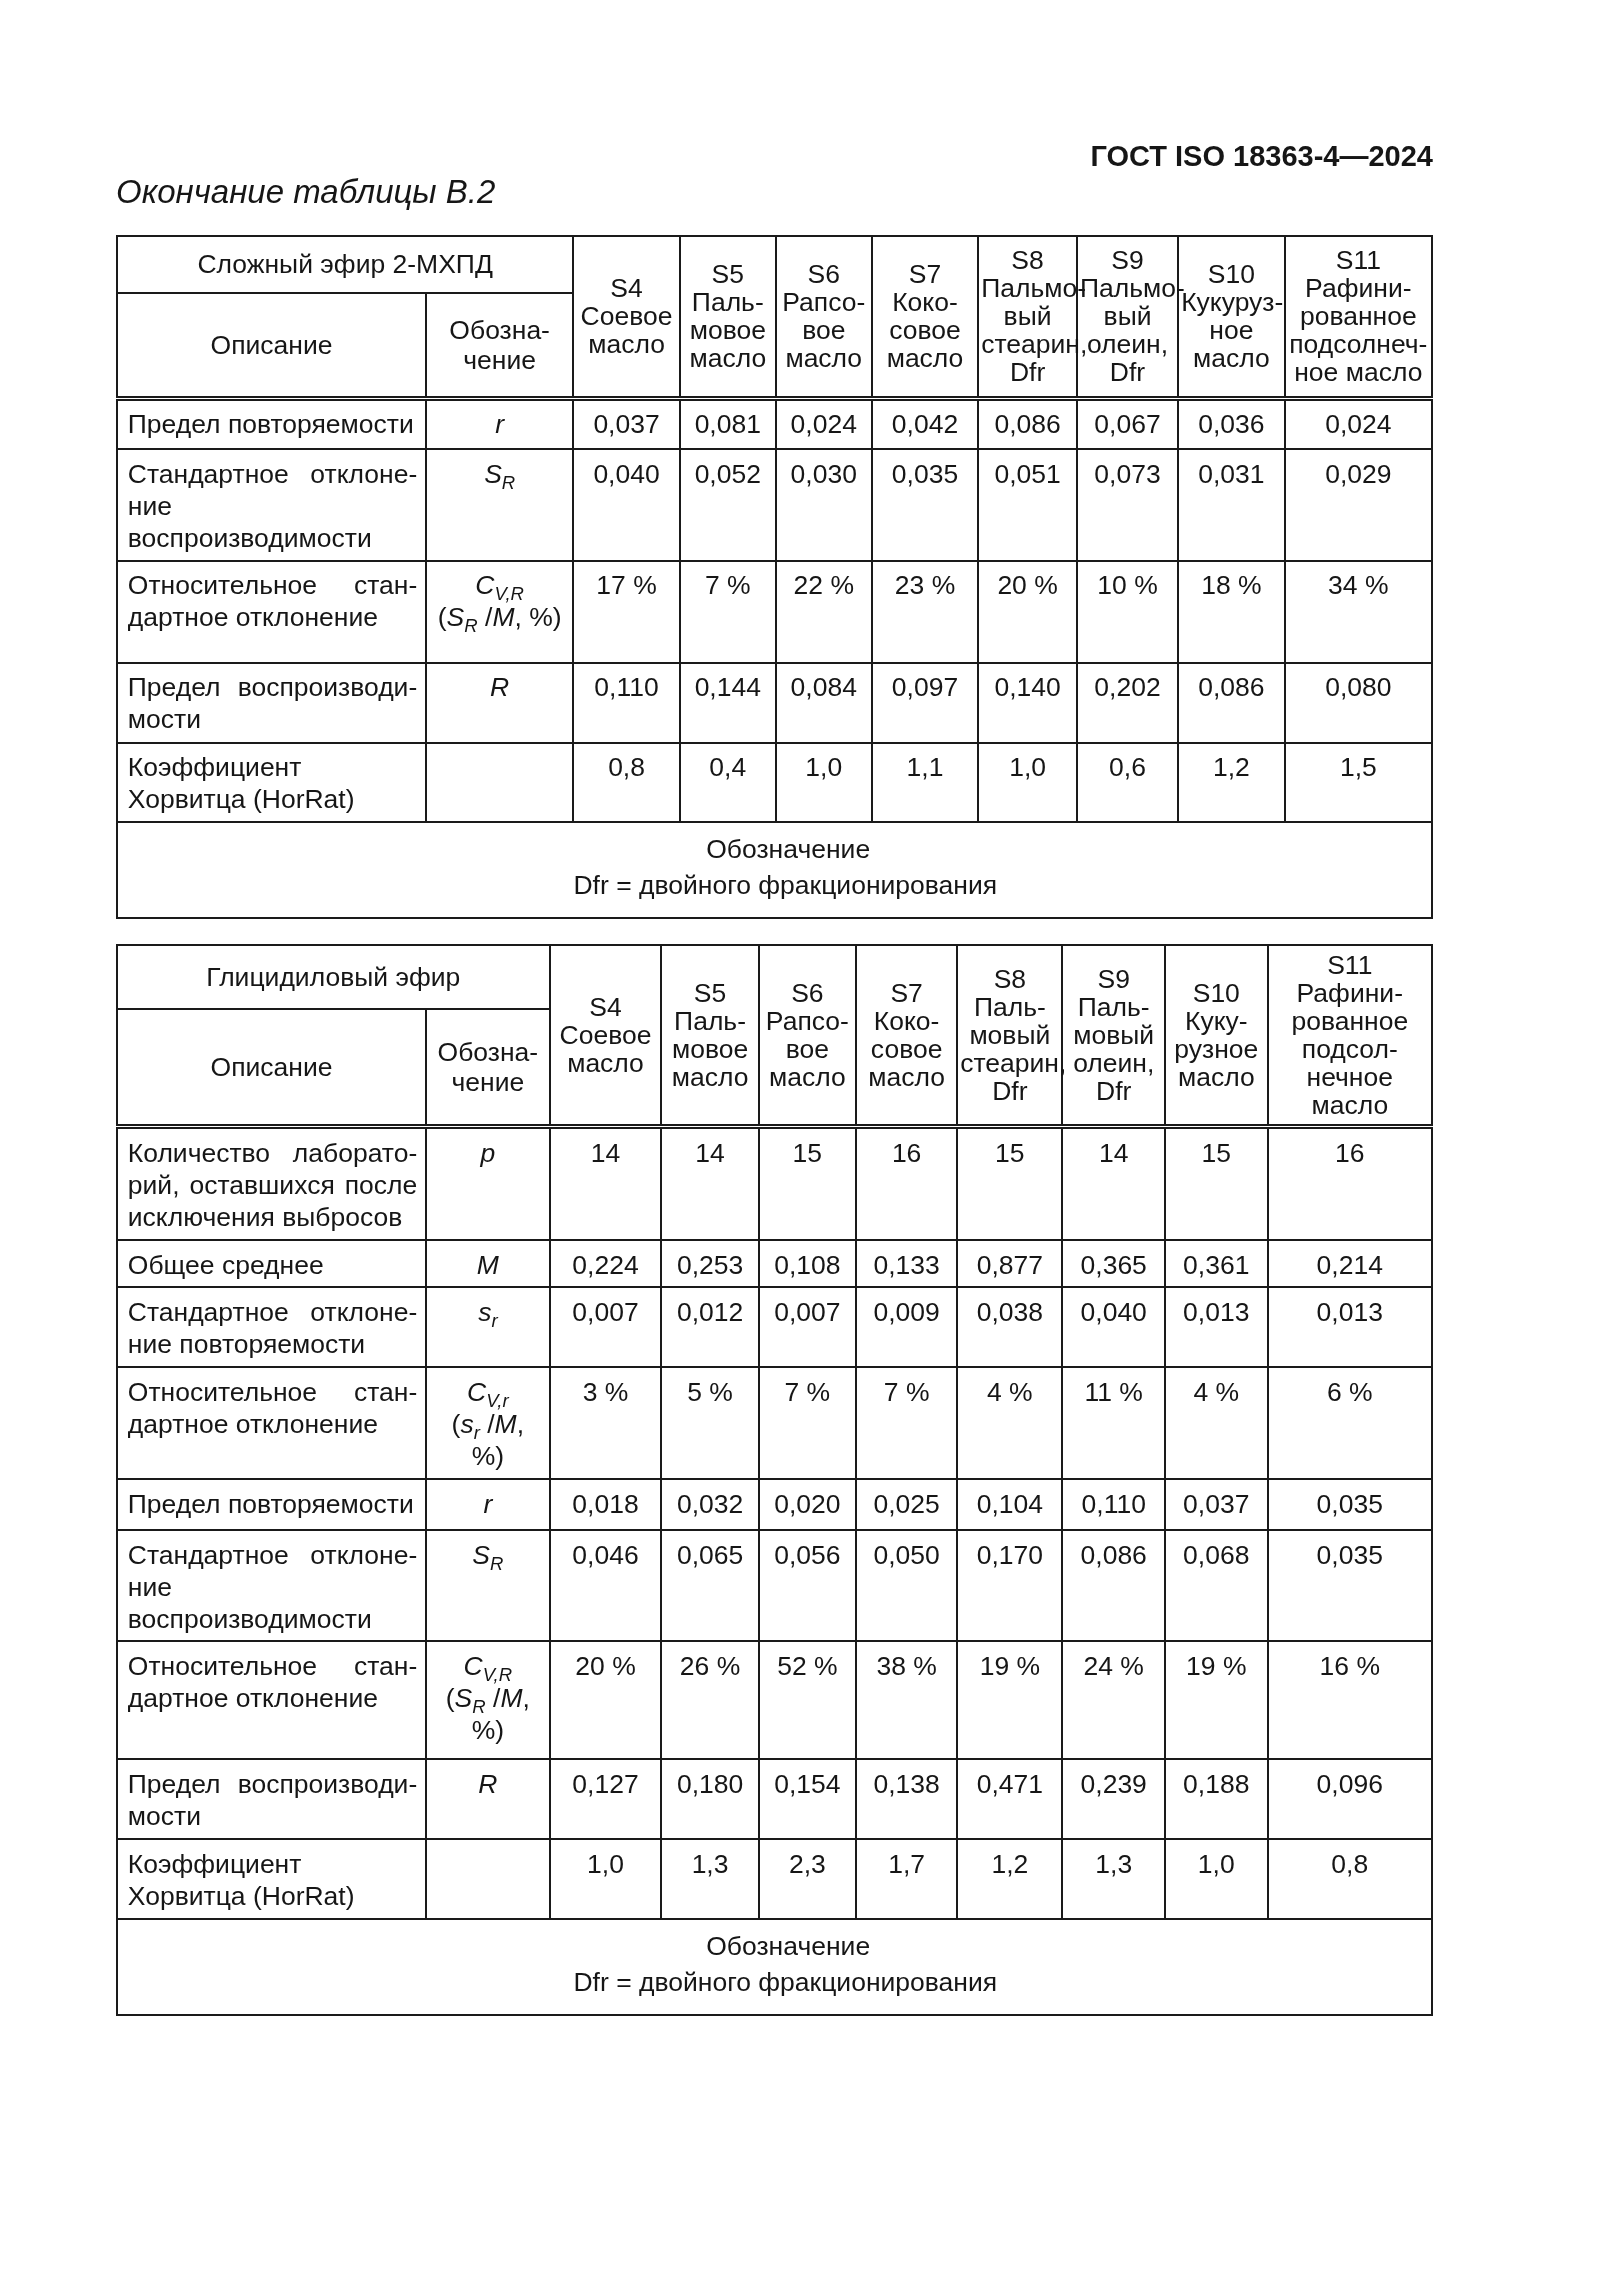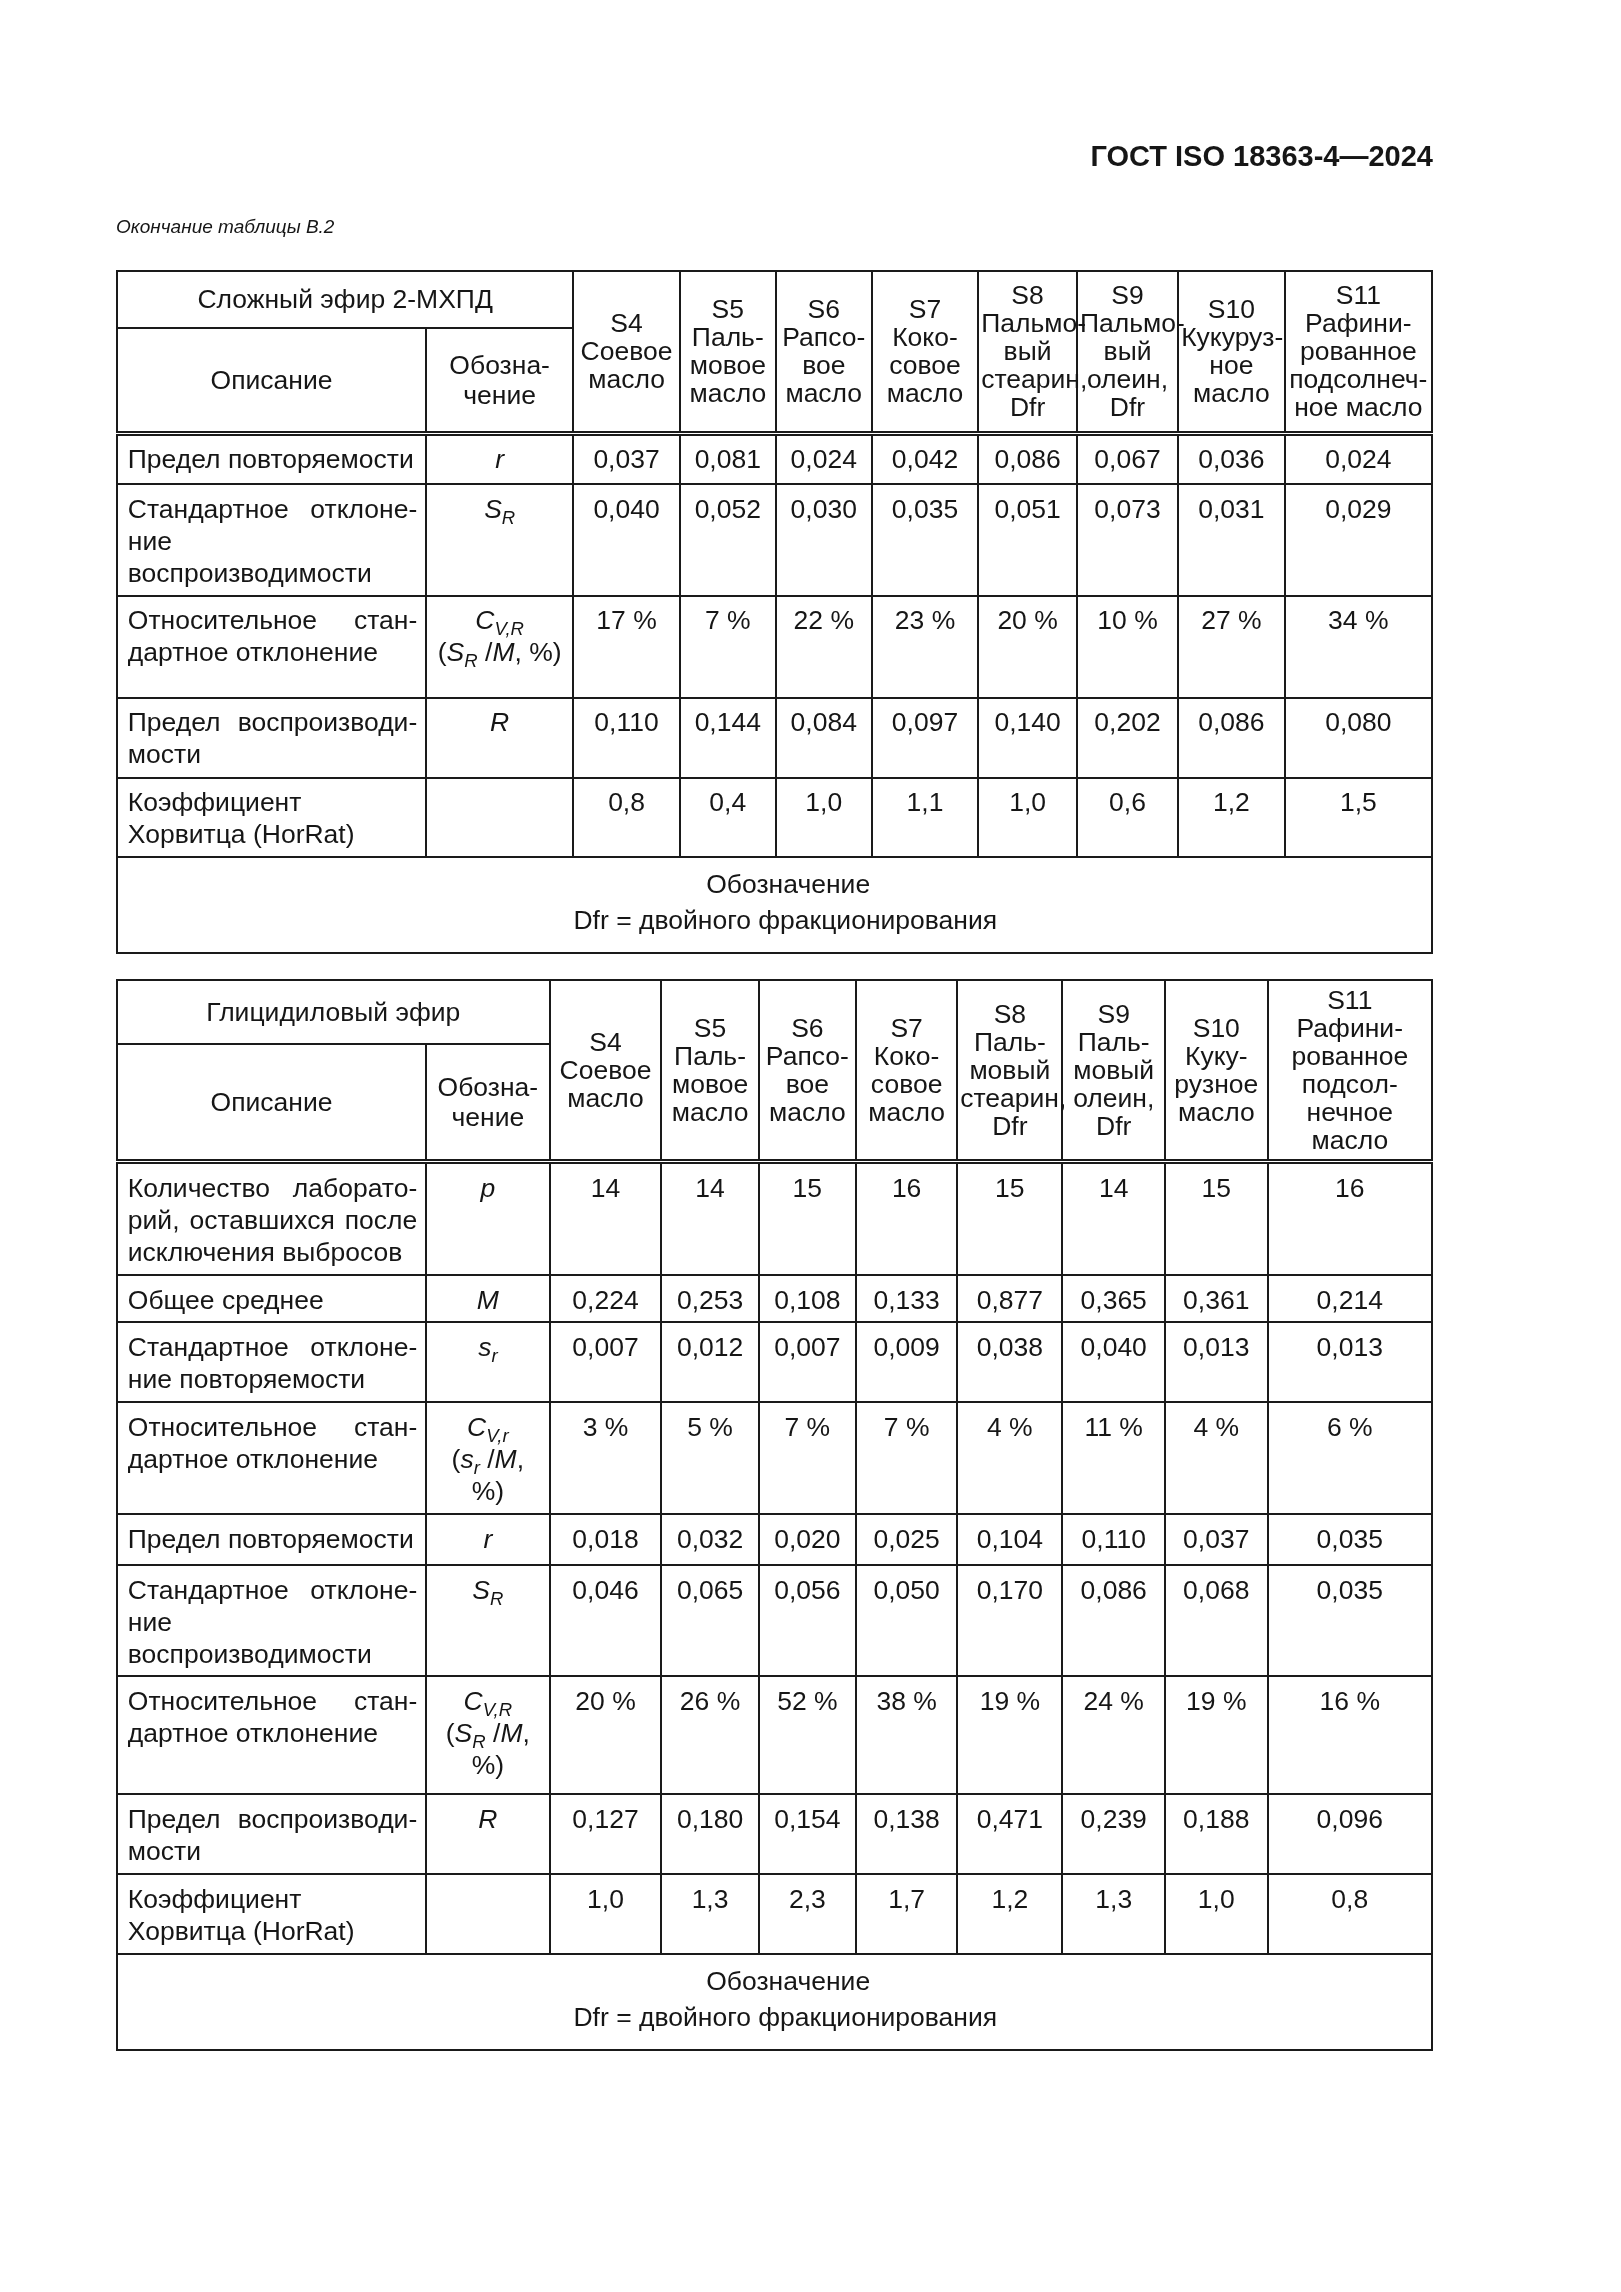--- a/index.html
+++ b/index.html
@@ -21,23 +21,22 @@
     width: 1317px;
   }
   .doc-header {
     margin-top: 139px;
     text-align: right;
     font-weight: bold;
     font-size: 29px;
     line-height: 35px;
   }
   .cont-caption {
-    margin-top: 35px;
     font-style: italic;
-    font-size: 19px;
+    font-size: 33px;
     line-height: 35px;
   }
   table.doc-table {
     margin-top: 25.5px;
     width: 100%;
     border-collapse: collapse;
     table-layout: fixed;
     border: 2.9px solid #1a1a1a;
     font-size: 26.5px;
     line-height: 32px;
@@ -208,21 +207,21 @@
           <tr style="height: 102px;">
             <td class="lbl">Относительное стан­дартное отклонение</td>
             <td class="sym"><i>C</i><sub><i>V,R</i></sub><span>
 (</span><i>S</i><sub><i>R</i></sub><span> /</span><i>M</i><span>, %)</span></td>
             <td class="val">17 %</td>
             <td class="val">7 %</td>
             <td class="val">22 %</td>
             <td class="val">23 %</td>
             <td class="val">20 %</td>
             <td class="val">10 %</td>
-            <td class="val">27 %</td>
+            <td class="val">18 %</td>
             <td class="val">34 %</td>
           </tr>
           <tr style="height: 80px;">
             <td class="lbl">Предел воспроизводи­мости</td>
             <td class="sym"><i>R</i></td>
             <td class="val">0,110</td>
             <td class="val">0,144</td>
             <td class="val">0,084</td>
             <td class="val">0,097</td>
             <td class="val">0,140</td>

